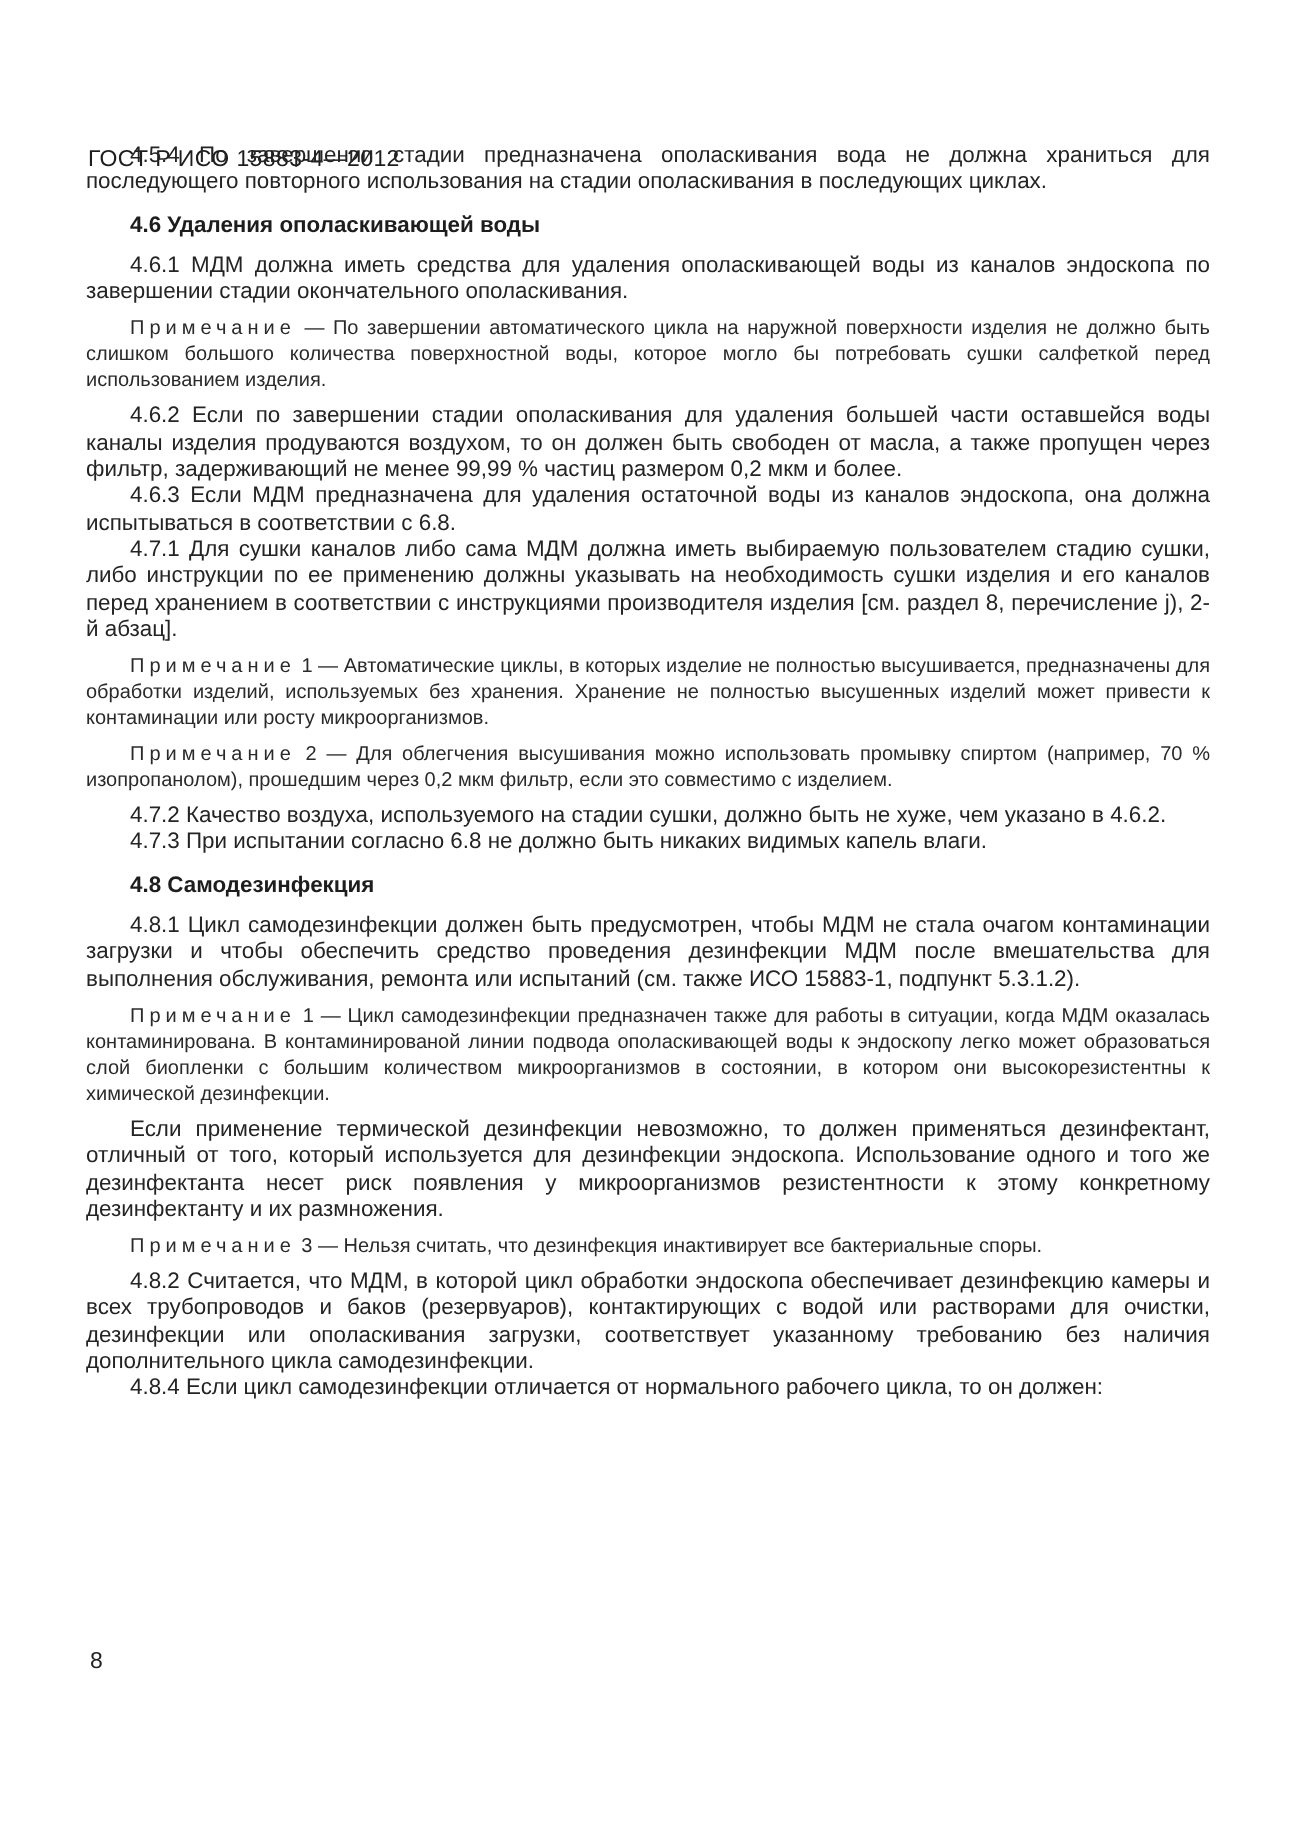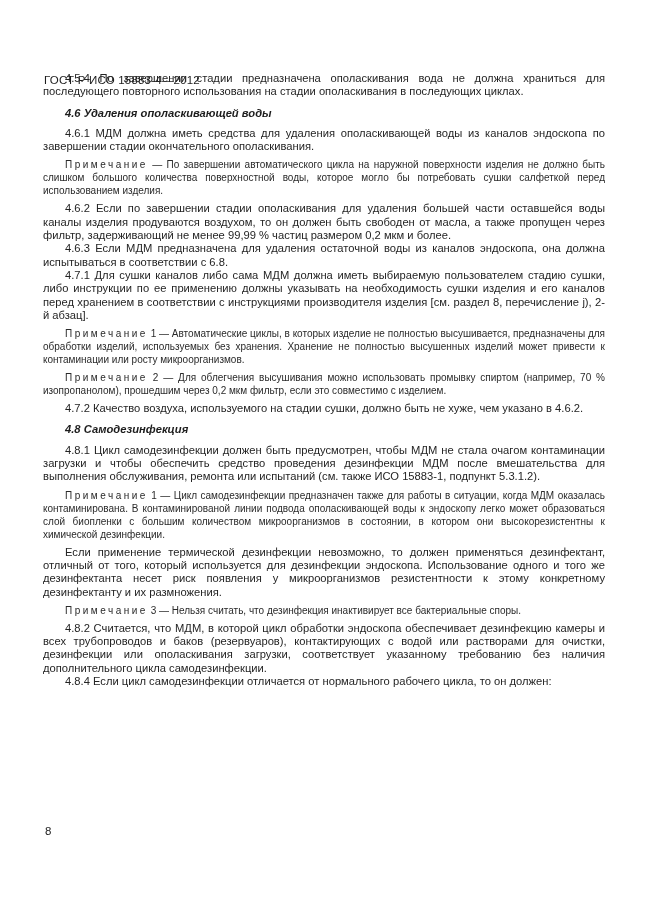--- a/index.html
+++ b/index.html
@@ -38,21 +38,20 @@
     margin:0;
     color:#242424;
   }
   .heading{
     font-size:11.2px;
     line-height:13.3px;
     font-weight:bold;
     text-indent:22px;
     margin:8px 0 7px 0;
     color:#1d1d1d;
-    font-style:italic;
   }
   .note{
     font-size:10px;
     line-height:13px;
     text-align:justify;
     text-indent:22px;
     margin:5px 0;
     color:#2a2a2a;
   }
   .note .note-label{
@@ -75,20 +74,21 @@
       <p class="para">4.5.4 По завершении стадии предназначена ополаскивания вода не должна храниться для последующего повторного использования на стадии ополаскивания в последующих циклах.</p>
       <p class="heading">4.6 Удаления ополаскивающей воды</p>
       <p class="para">4.6.1 МДМ должна иметь средства для удаления ополаскивающей воды из каналов эндоскопа по завершении стадии окончательного ополаскивания.</p>
       <p class="note"><span class="note-label">Примечание</span>&nbsp;— По завершении автоматического цикла на наружной поверхности изделия не должно быть слишком большого количества поверхностной воды, которое могло бы потребовать сушки салфеткой перед использованием изделия.</p>
       <p class="para">4.6.2 Если по завершении стадии ополаскивания для удаления большей части оставшейся воды каналы изделия продуваются воздухом, то он должен быть свободен от масла, а также пропущен через фильтр, задерживающий не менее 99,99 % частиц размером 0,2 мкм и более.</p>
       <p class="para">4.6.3 Если МДМ предназначена для удаления остаточной воды из каналов эндоскопа, она должна испытываться в соответствии с 6.8.</p>
       <p class="para">4.7.1 Для сушки каналов либо сама МДМ должна иметь выбираемую пользователем стадию сушки, либо инструкции по ее применению должны указывать на необходимость сушки изделия и его каналов перед хранением в соответствии с инструкциями производителя изделия [см. раздел 8, перечисление j), 2-й абзац].</p>
       <p class="note"><span class="note-label">Примечание</span>&nbsp;1&nbsp;— Автоматические циклы, в которых изделие не полностью высушивается, предназначены для обработки изделий, используемых без хранения. Хранение не полностью высушенных изделий может привести к контаминации или росту микроорганизмов.</p>
       <p class="note"><span class="note-label">Примечание</span>&nbsp;2&nbsp;— Для облегчения высушивания можно использовать промывку спиртом (например, 70 % изопропанолом), прошедшим через 0,2 мкм фильтр, если это совместимо с изделием.</p>
       <p class="para">4.7.2 Качество воздуха, используемого на стадии сушки, должно быть не хуже, чем указано в 4.6.2.</p>
+      <p class="para">4.7.3 При испытании согласно 6.8 не должно быть никаких видимых капель влаги.</p>
       <p class="heading">4.8 Самодезинфекция</p>
       <p class="para">4.8.1 Цикл самодезинфекции должен быть предусмотрен, чтобы МДМ не стала очагом контаминации загрузки и чтобы обеспечить средство проведения дезинфекции МДМ после вмешательства для выполнения обслуживания, ремонта или испытаний (см. также ИСО 15883-1, подпункт 5.3.1.2).</p>
       <p class="note"><span class="note-label">Примечание</span>&nbsp;1&nbsp;— Цикл самодезинфекции предназначен также для работы в ситуации, когда МДМ оказалась контаминирована. В контаминированой линии подвода ополаскивающей воды к эндоскопу легко может образоваться слой биопленки с большим количеством микроорганизмов в состоянии, в котором они высокорезистентны к химической дезинфекции.</p>
       <p class="para">Если применение термической дезинфекции невозможно, то должен применяться дезинфектант, отличный от того, который используется для дезинфекции эндоскопа. Использование одного и того же дезинфектанта несет риск появления у микроорганизмов резистентности к этому конкретному дезинфектанту и их размножения.</p>
       <p class="note"><span class="note-label">Примечание</span>&nbsp;3&nbsp;— Нельзя считать, что дезинфекция инактивирует все бактериальные споры.</p>
       <p class="para">4.8.2 Считается, что МДМ, в которой цикл обработки эндоскопа обеспечивает дезинфекцию камеры и всех трубопроводов и баков (резервуаров), контактирующих с водой или растворами для очистки, дезинфекции или ополаскивания загрузки, соответствует указанному требованию без наличия дополнительного цикла самодезинфекции.</p>
       <p class="para">4.8.4 Если цикл самодезинфекции отличается от нормального рабочего цикла, то он должен:</p>
     </div>
 
   <div class="page-number">8</div>

